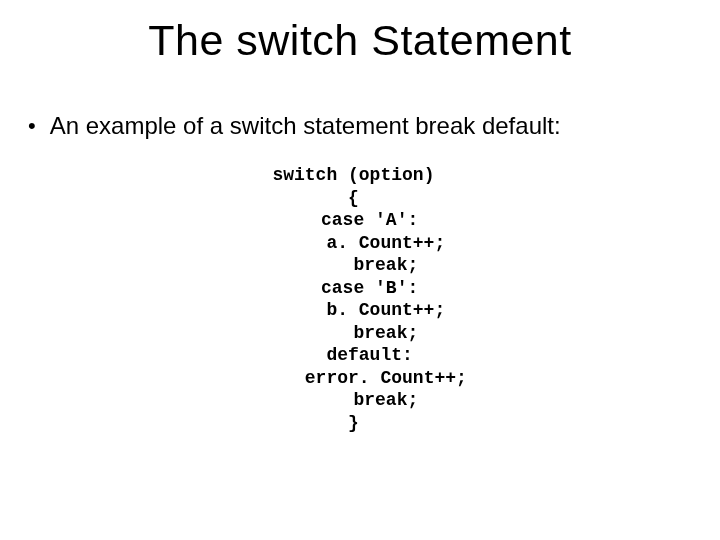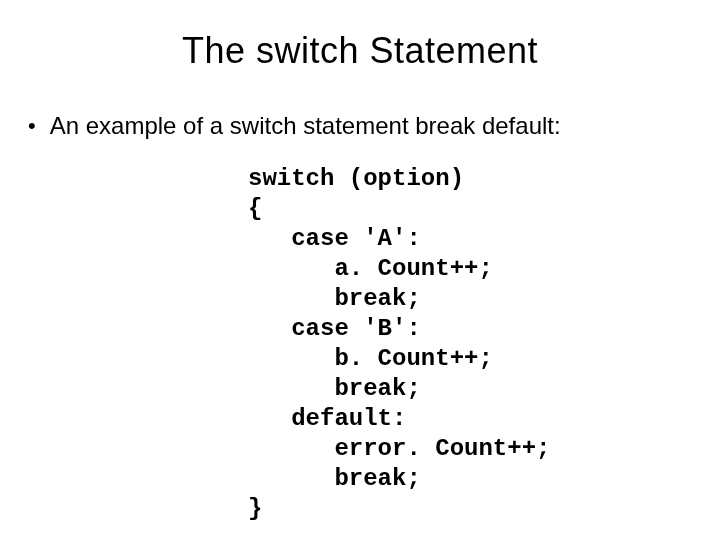--- a/index.html
+++ b/index.html
@@ -12,48 +12,49 @@
     color: #000000;
   }
   .slide {
     width: 720px;
     height: 540px;
     position: relative;
     box-sizing: border-box;
   }
   .title {
     text-align: center;
-    font-size: 36px;
+    font-size: 43px;
     font-weight: 400;
-    padding-top: 30px;
+    padding-top: 16px;
     letter-spacing: 0.5px;
   }
   .bullet-row {
     position: absolute;
     top: 112px;
     left: 28px;
     right: 28px;
     font-size: 24px;
     display: flex;
     align-items: flex-start;
     gap: 14px;
   }
   .bullet-dot {
     font-size: 22px;
     line-height: 28px;
   }
   .code-block {
     position: absolute;
     top: 164px;
-    left: 248px;
+    left: 240px;
     font-family: "Courier New", Courier, monospace;
-    font-size: 24px;
+    font-size: 18px;
     font-weight: bold;
     line-height: 1.25;
     white-space: pre;
+    text-align: center;
   }
 </style>
 </head>
 <body>
 
 <div class="slide">
   <div class="title">The switch Statement</div>
 
   <div class="bullet-row">
     <span class="bullet-dot">•</span>

